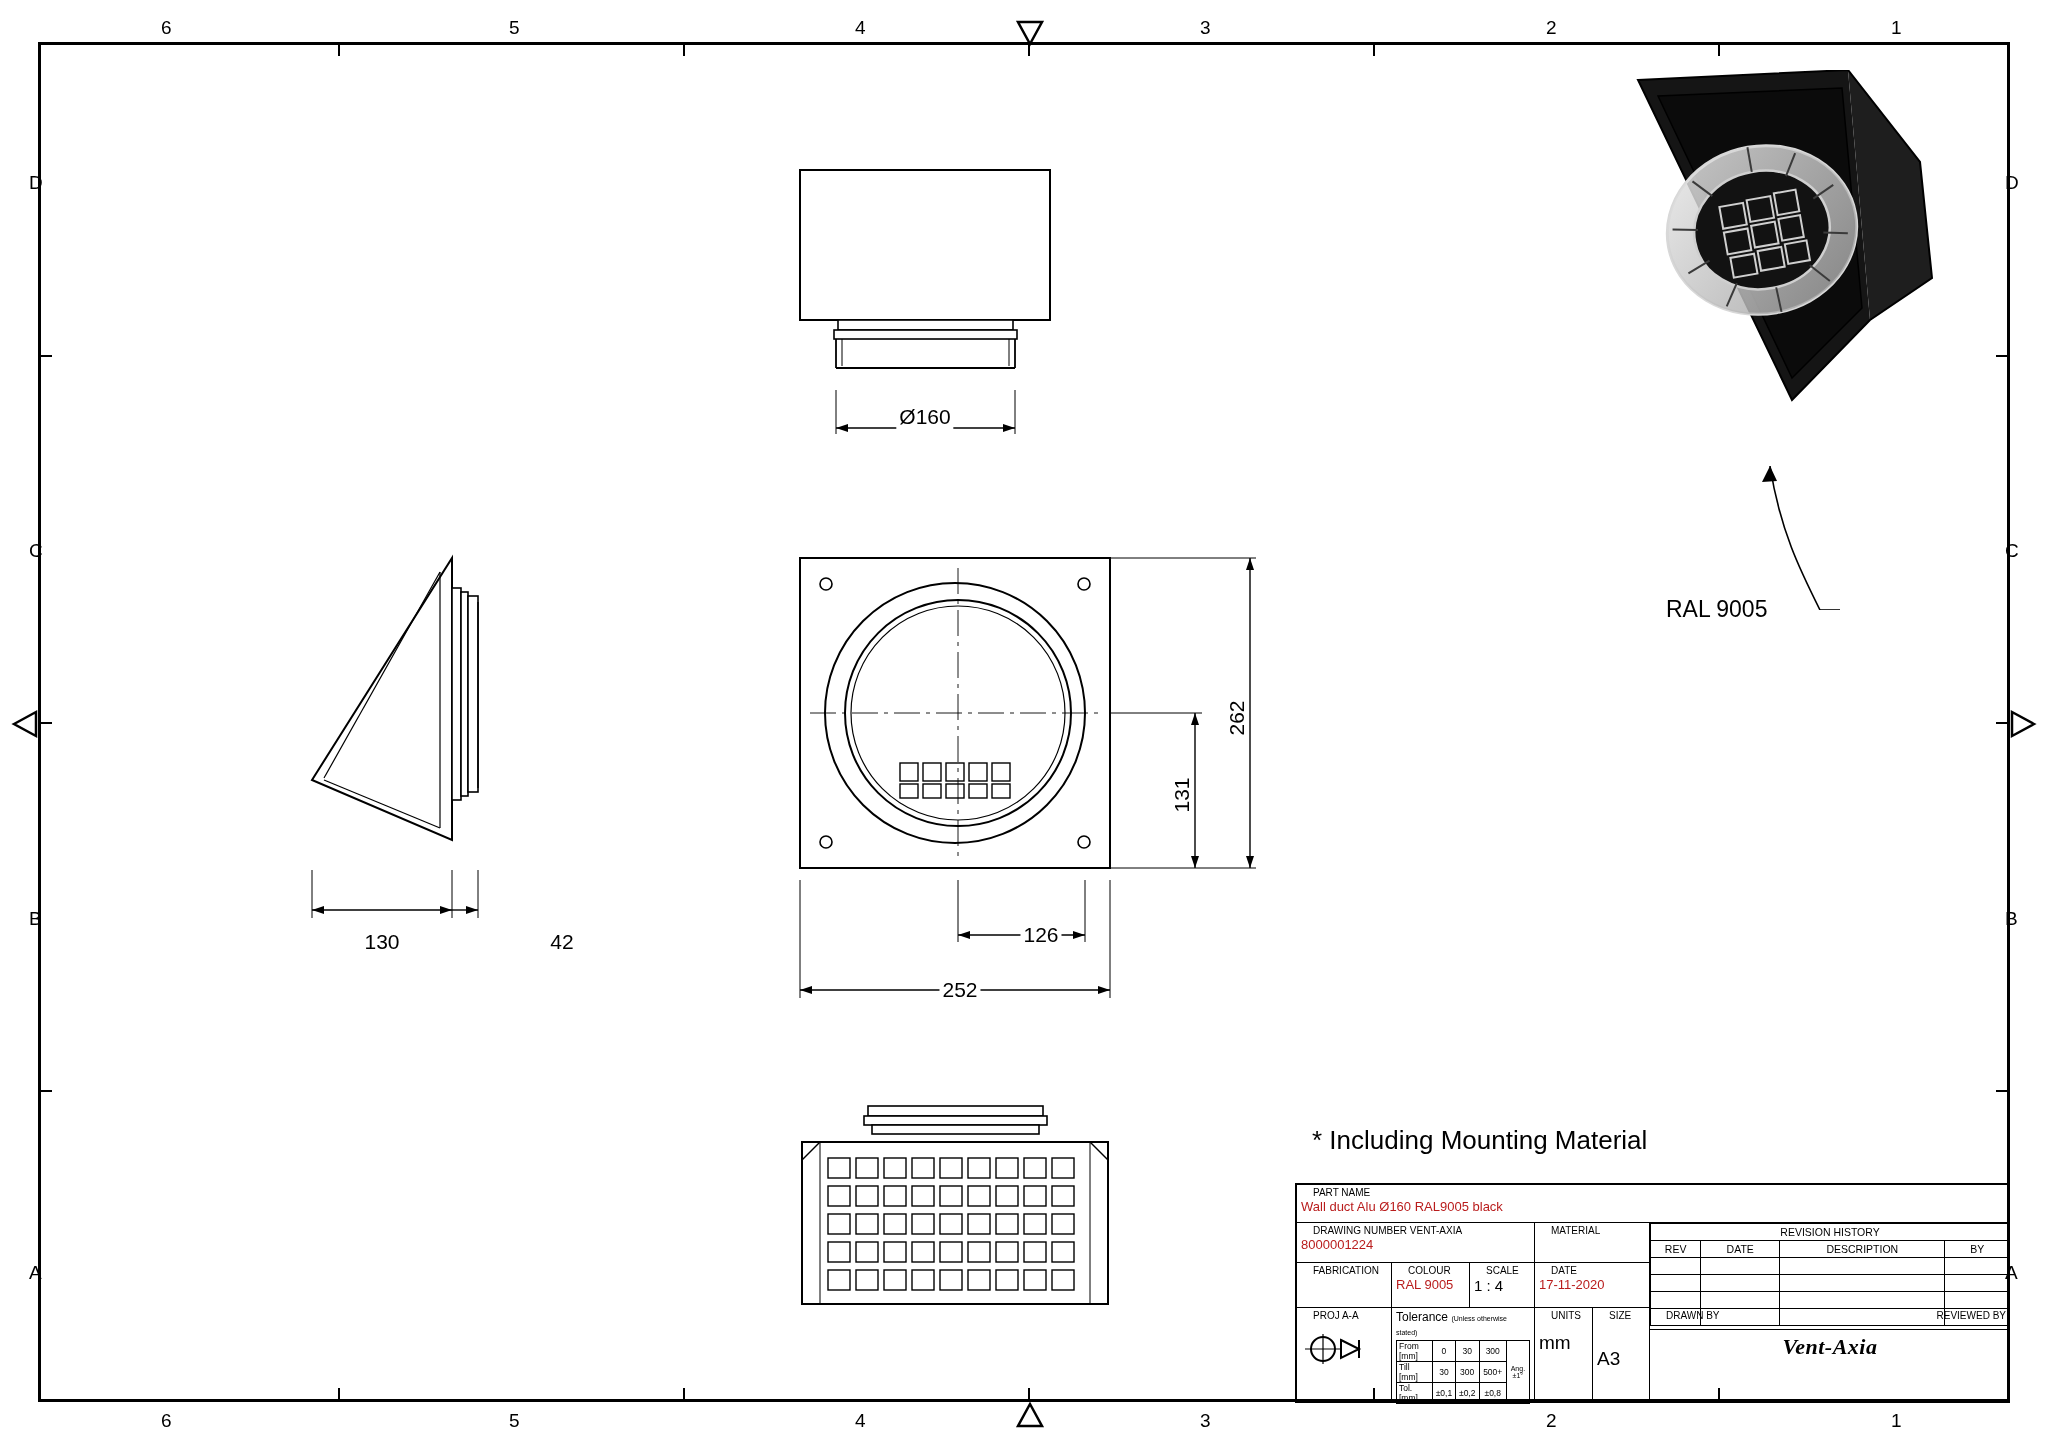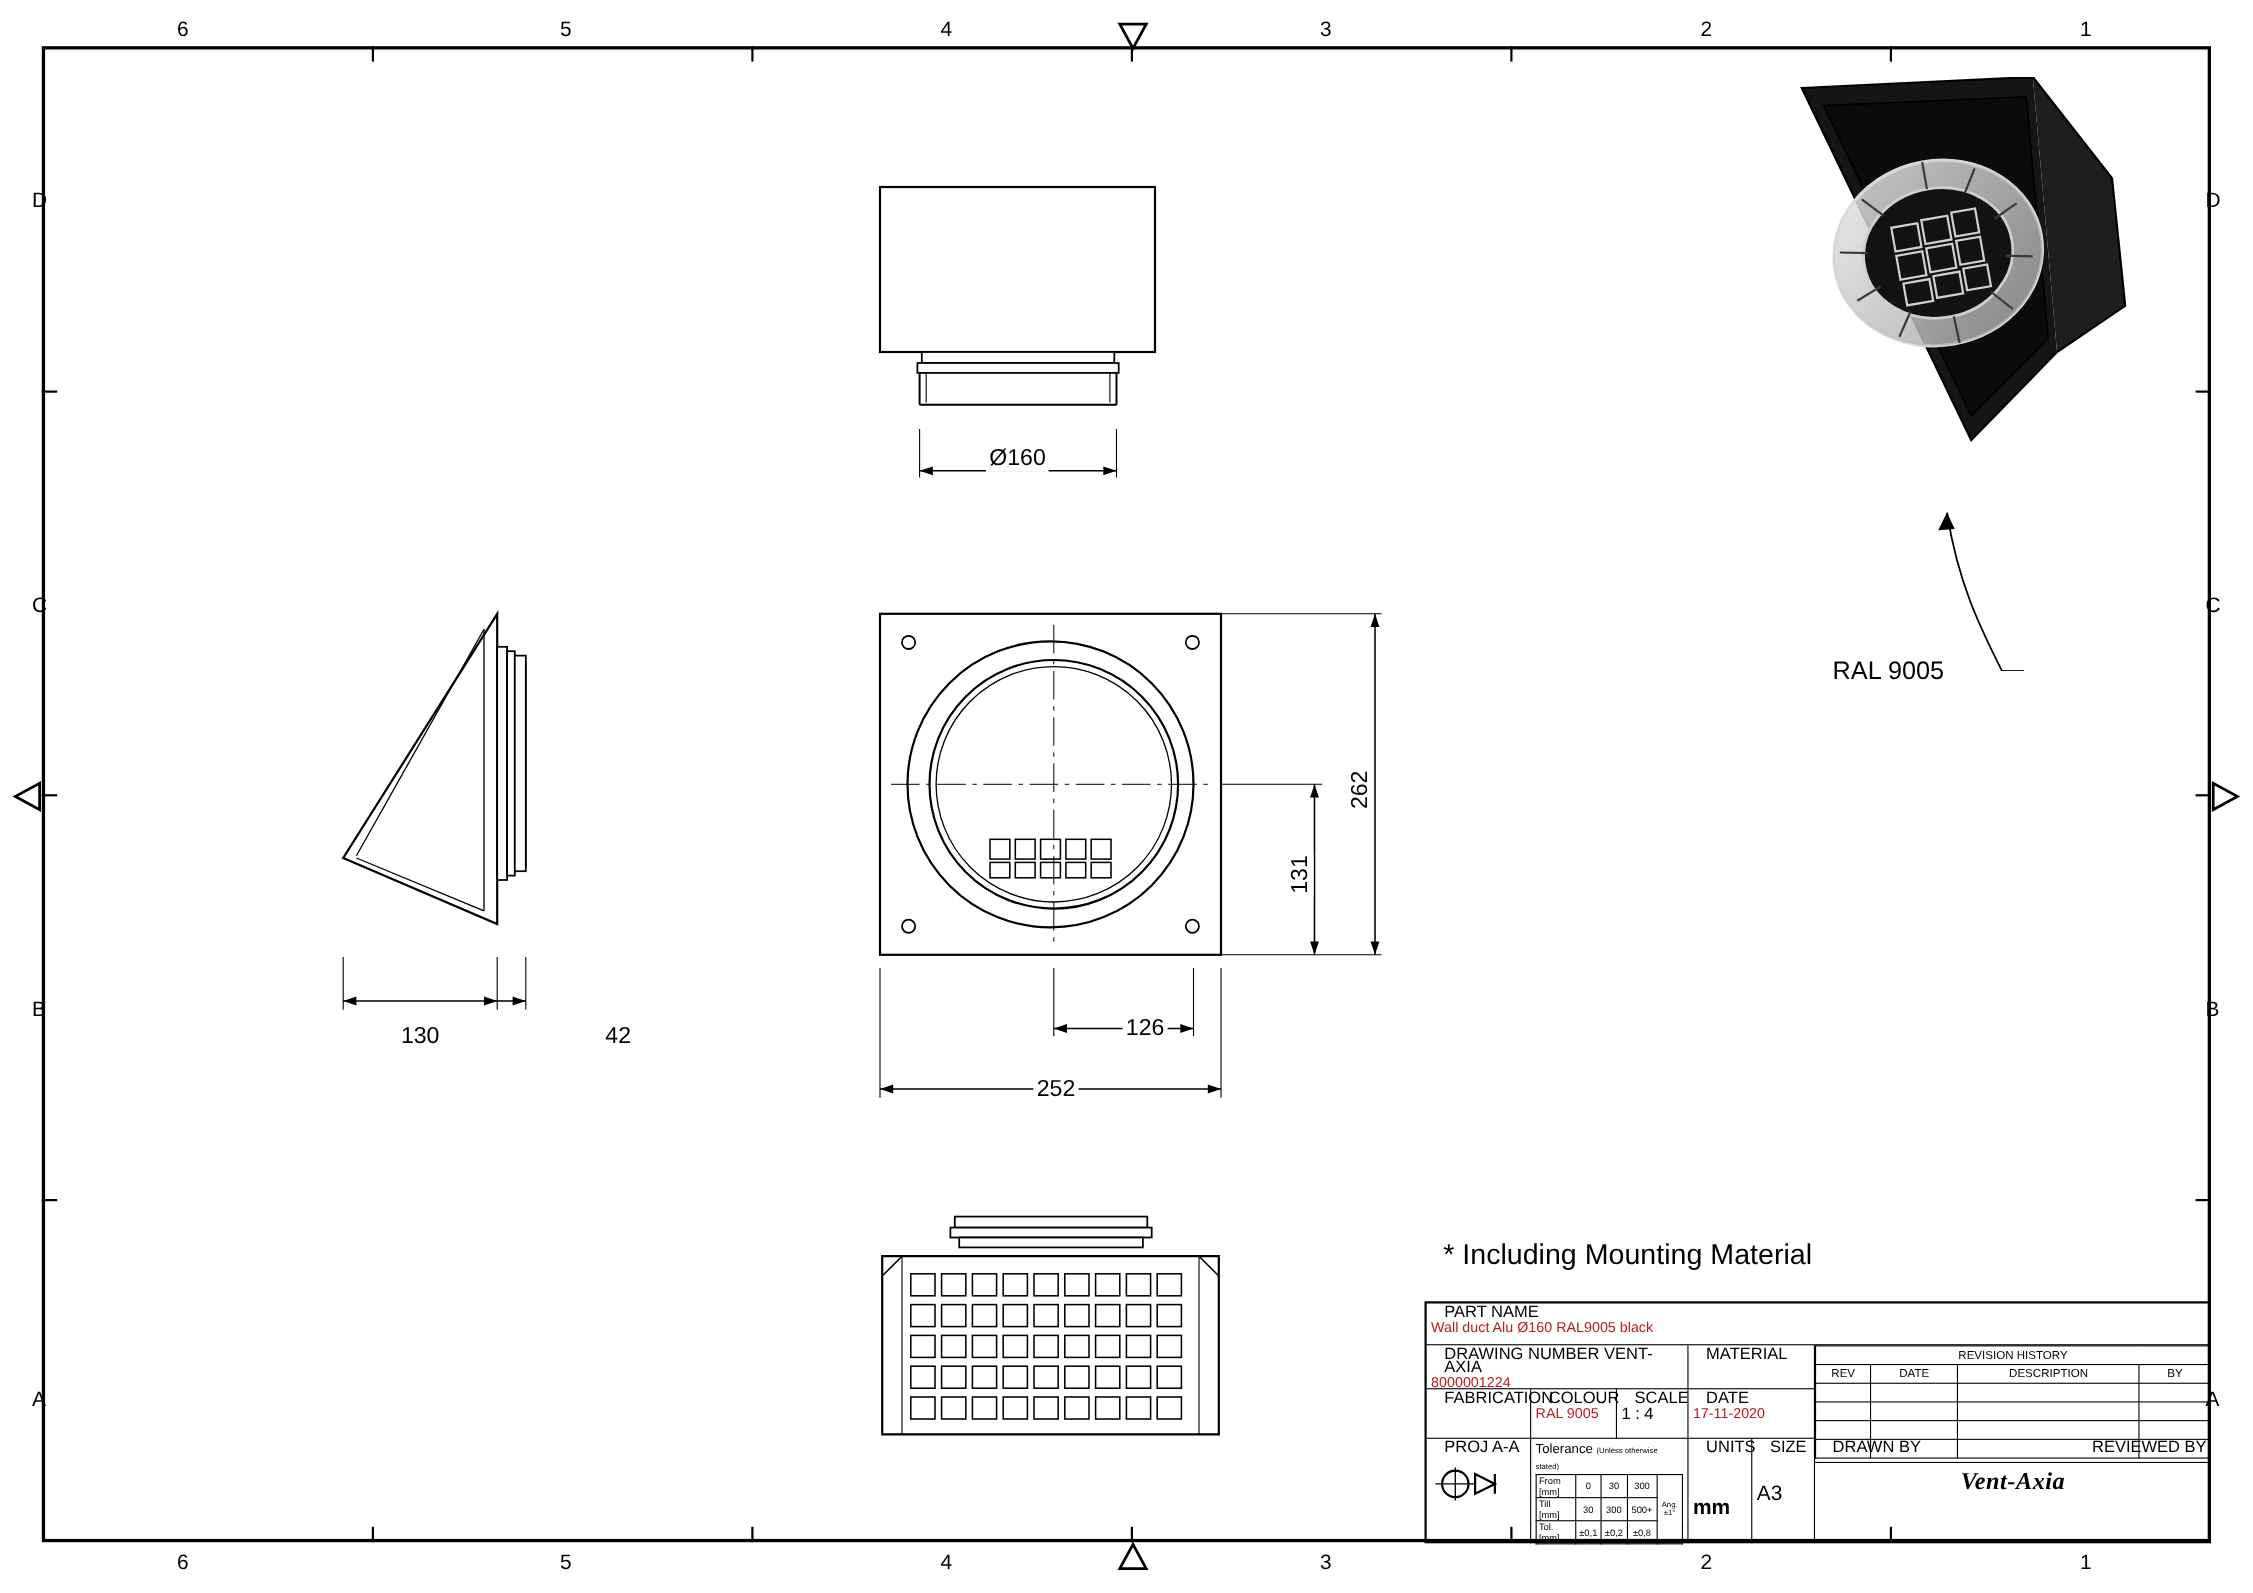--- a/index.html
+++ b/index.html
@@ -8,21 +8,21 @@
   .abs{position:absolute;}
   .frame{position:absolute;left:38px;top:42px;width:1972px;height:1360px;border:3px solid #000;box-sizing:border-box;}
   .zone-label{position:absolute;font-size:19px;color:#000;}
   .tick{position:absolute;background:#000;}
   .dimtext{position:absolute;font-size:21px;color:#000;background:#fff;padding:0 3px;}
   .note{position:absolute;font-size:23px;color:#000;}
   
   .tb{position:absolute;left:1295px;top:1183px;width:715px;height:220px;border:2px solid #000;box-sizing:border-box;font-size:11px;}
   .tb div{box-sizing:border-box;}
   .cell{position:absolute;border-right:1px solid #000;border-bottom:1px solid #000;box-sizing:border-box;padding:2px 4px;}
-  .lbl{font-size:15px;color:#000;line-height:12px;padding-left:12px;}
+  .lbl{font-size:10px;color:#000;line-height:12px;padding-left:12px;}
   .val{font-size:15px;color:#000;line-height:18px;}
   .val-sm{font-size:13px;color:#b91c1c;line-height:16px;}
   .ctr{text-align:center;}
   .logo{font-family:"Liberation Serif",serif;font-style:italic;font-weight:bold;font-size:22px;letter-spacing:0.5px;}
   table.rev{border-collapse:collapse;width:100%;font-size:10.5px;}
   table.rev td,table.rev th{border:1px solid #000;height:16px;font-weight:normal;text-align:center;padding:0;}
   table.tol{border-collapse:collapse;font-size:8.5px;}
   table.tol td{border:1px solid #000;padding:0 2px;text-align:center;height:12px;}
   svg{display:block;}
 </style>
@@ -422,21 +422,21 @@
           <td>±0,1</td>
           <td>±0,2</td>
           <td>±0,8</td>
         </tr>
       </tbody>
         </table>
     </div>
 
     <div class="cell" style="left:238px;top:123px;width:58px;height:95px;border-bottom:none;">
       <div class="lbl">UNITS</div>
-      <div class="val" style="font-size:19px;margin-top:40px;font-weight:bold;">mm</div>
+      <div class="val" style="font-size:19px;margin-top:12px;">mm</div>
     </div>
     <div class="cell" style="left:296px;top:123px;width:57px;height:95px;border-bottom:none;">
       <div class="lbl">SIZE</div>
       <div class="val" style="font-size:19px;margin-top:28px;">A3</div>
     </div>
 
     <div class="cell" style="left:353px;top:123px;width:360px;height:95px;border-right:none;border-bottom:none;position:absolute;">
       <div style="display:flex;justify-content:space-between;gap:39px;">
         <span class="lbl">DRAWN BY</span>
         <span class="lbl">REVIEWED BY</span>

